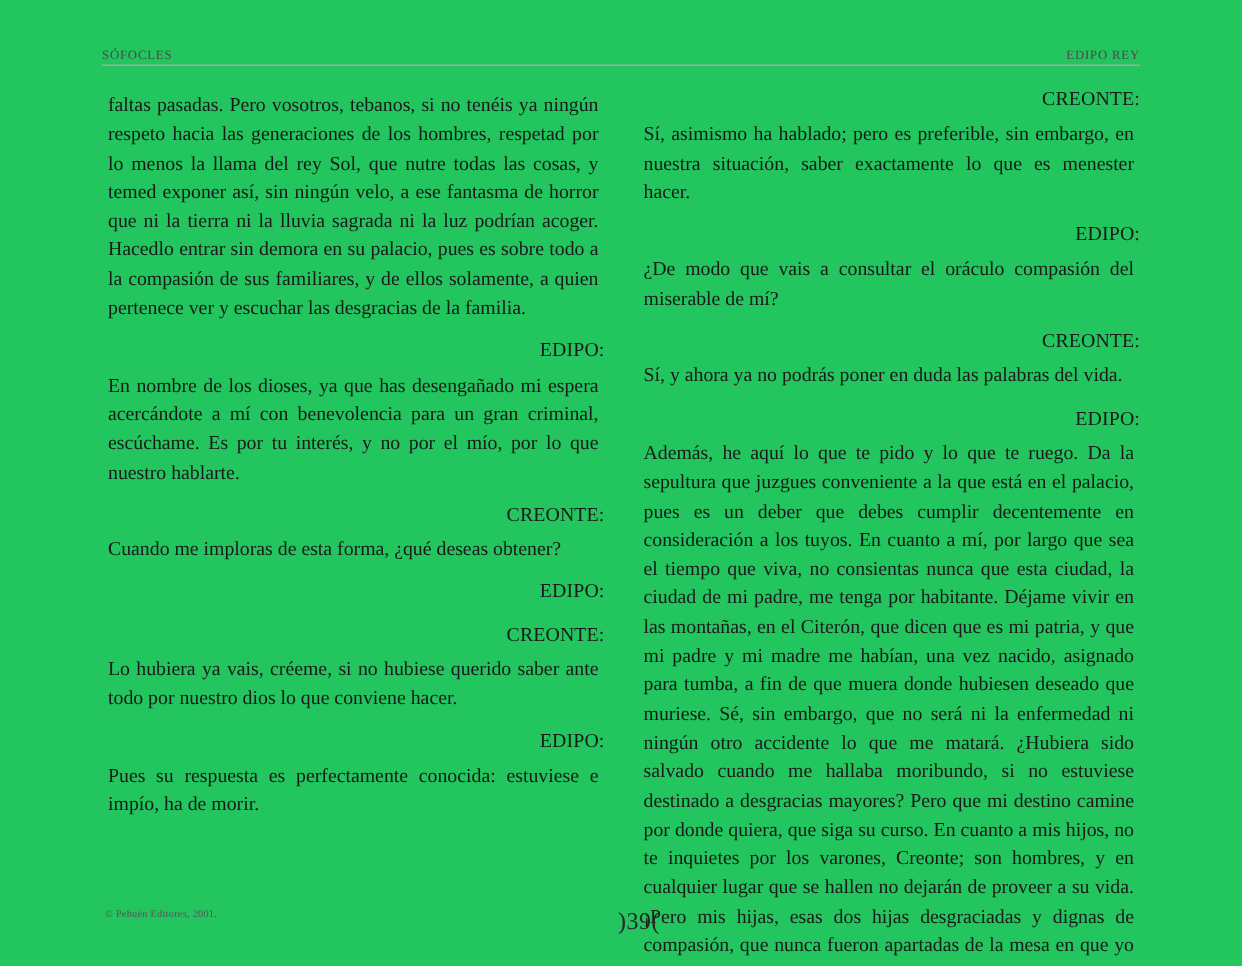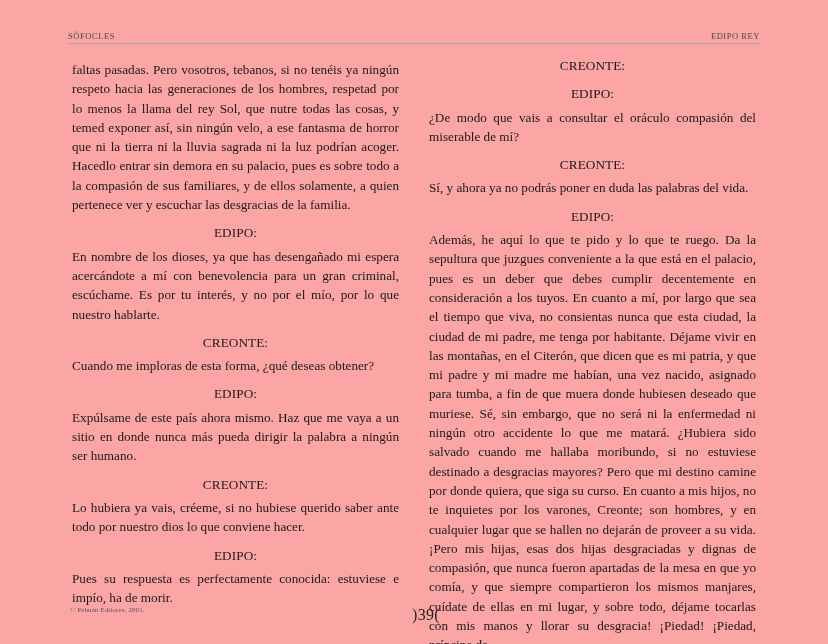--- a/index.html
+++ b/index.html
@@ -15,21 +15,21 @@
     position: relative;
     overflow: hidden;
   }
 
   .page {
     position: absolute;
     left: 0;
     top: 0;
     width: 828px;
     height: 644px;
-    background: #fca5a5;
+    background: #22c55e;
   }
 
   
   .running-head {
     position: absolute;
     left: 68px;
     top: 27px;
     width: 692px;
     height: 14px;
     display: flex;
@@ -72,21 +72,21 @@
   .block {
     margin: 0 0 9px 0;
   }
   .block.tight {
     margin-bottom: 0;
   }
 
   .speaker {
     font-size: 13.2px;
     line-height: 19.3px;
-    text-align: center;
+    text-align: right;
     margin: 0;
     letter-spacing: 0.1px;
   }
   .speech {
     font-size: 13.2px;
     line-height: 19.3px;
     text-align: justify;
     text-justify: inter-word;
     margin: 4px;
     hyphens: none;
@@ -134,35 +134,35 @@
       <div class="block">
         <p class="speaker">EDIPO:</p>
         <p class="speech">En nombre de los dioses, ya que has desengañado mi espera acercándote a mí con benevolencia para un gran criminal, escúchame. Es por tu interés, y no por el mío, por lo que nuestro hablarte.</p>
       </div>
       <div class="block">
         <p class="speaker">CREONTE:</p>
         <p class="speech">Cuando me imploras de esta forma, ¿qué deseas obtener?</p>
       </div>
       <div class="block">
         <p class="speaker">EDIPO:</p>
-        <p class="speech">Expúlsame de este país ahora mismo. Haz que me vaya a un sitio en donde nunca más pueda dirigir la palabra a ningún ser humano.</p>
       </div>
       <div class="block">
         <p class="speaker">CREONTE:</p>
         <p class="speech">Lo hubiera ya vais, créeme, si no hubiese querido saber ante todo por nuestro dios lo que conviene hacer.</p>
       </div>
       <div class="block tight">
         <p class="speaker">EDIPO:</p>
         <p class="speech">Pues su respuesta es perfectamente conocida: estuviese e impío, ha de morir.</p>
       </div>
     </div>
 
     <div class="column">
       <div class="block">
         <p class="speaker">CREONTE:</p>
+        <p class="speech">Sí, asimismo ha hablado; pero es preferible, sin embargo, en nuestra situación, saber exactamente lo que es menester hacer.</p>
       </div>
       <div class="block">
         <p class="speaker">EDIPO:</p>
         <p class="speech">¿De modo que vais a consultar el oráculo compasión del miserable de mí?</p>
       </div>
       <div class="block">
         <p class="speaker">CREONTE:</p>
         <p class="speech">Sí, y ahora ya no podrás poner en duda las palabras del vida.</p>
       </div>
       <div class="block tight">

